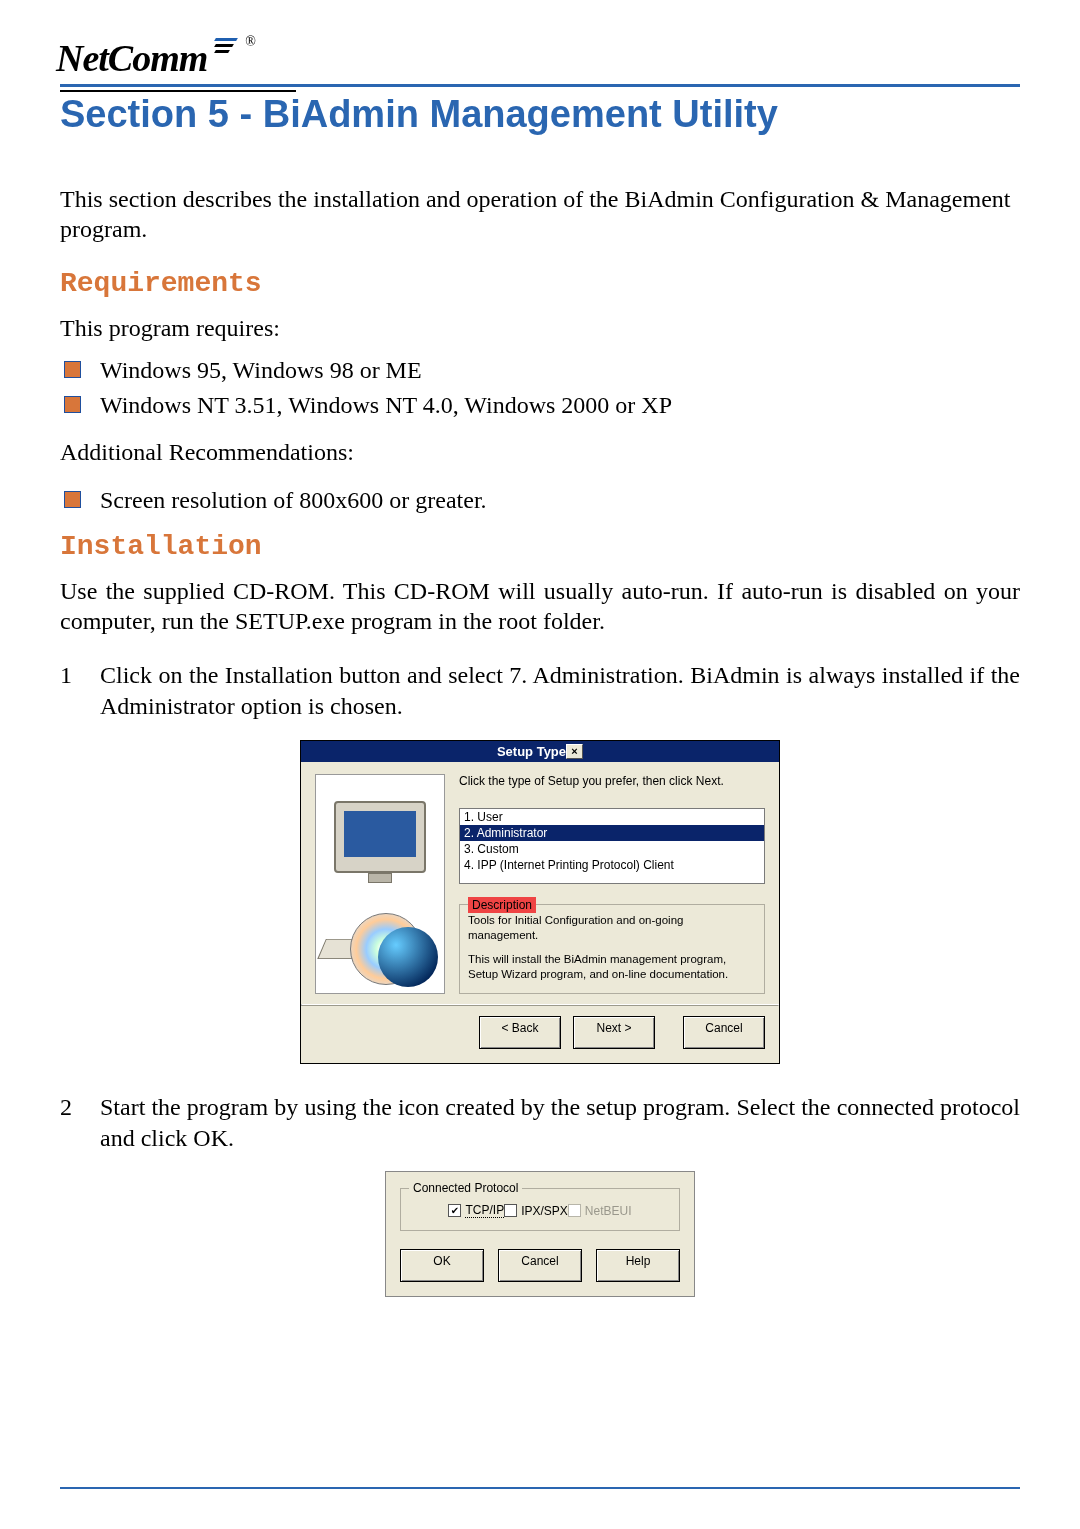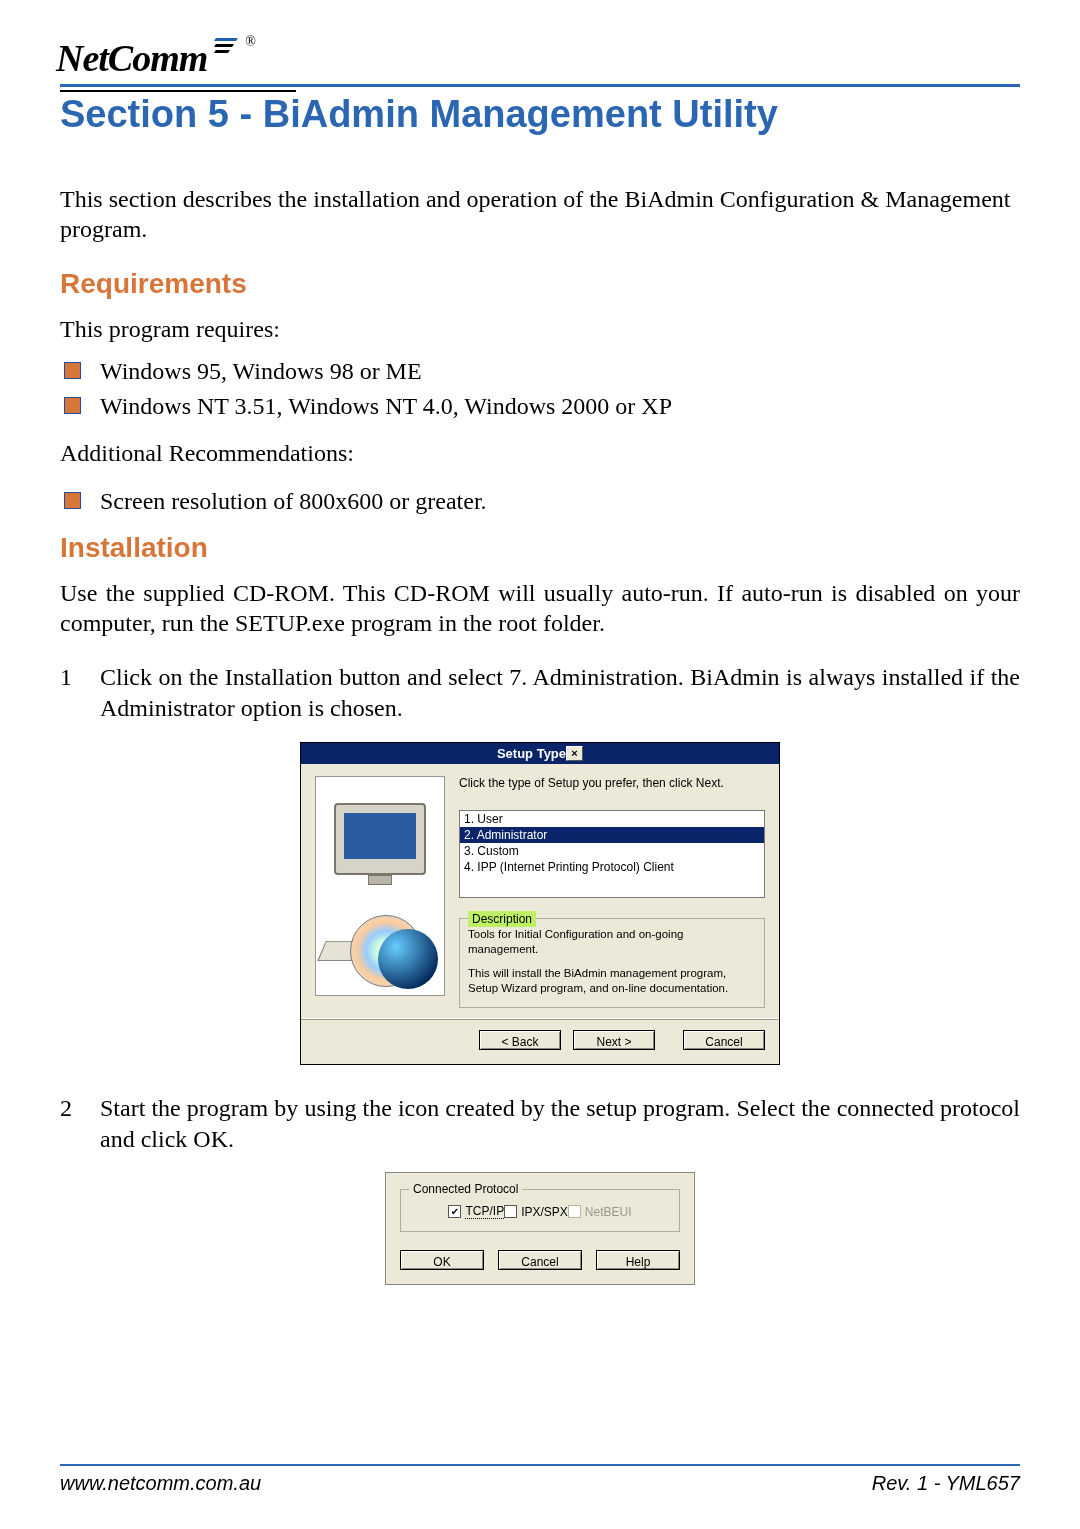--- a/index.html
+++ b/index.html
@@ -54,21 +54,21 @@
     font-size: 38px;
     color: #2a66b1;
     margin-bottom: 48px;
   }
   p.body {
     font-size: 24px;
     line-height: 1.25;
     margin-bottom: 24px;
   }
   h2.sub {
-    font-family: Liberation Sans, sans-serif;
+    font-family: Liberation Mono, monospace;
     font-weight: bold;
     color: #d8763a;
     font-size: 28px;
     margin-bottom: 14px;
   }
   ul.sq { list-style: none; margin: 10px 0 14px 0; }
   ul.sq li {
     font-size: 24px;
     line-height: 1.45;
     padding-left: 40px;
@@ -140,42 +140,42 @@
   .monitor::after{content:"";position:absolute;top:8px;left:8px;right:8px;bottom:14px;background:#2a5aa0;}
   .monitor-stand{position:absolute;top:98px;left:52px;width:24px;height:10px;background:#b9b5a8;border:1px solid #7a7669;}
   .keyboard{position:absolute;top:160px;left:6px;width:82px;height:26px;background:#e6e2d5;border:1px solid #7a7669;transform:perspective(80px) rotateX(40deg);}
   .cd{position:absolute;bottom:8px;left:34px;width:72px;height:72px;border-radius:50%;background:radial-gradient(circle,#fff 10%,#cfd 20%,#9cf 40%,#fc9 60%,#ddd 80%);border:1px solid #777;}
   .globe{position:absolute;bottom:6px;right:6px;width:60px;height:60px;border-radius:50%;background:radial-gradient(circle at 30% 30%,#6cf,#025 80%);}
   .dlg-right { flex:1; }
   .dlg-prompt { font-size: 12px; margin-bottom: 20px;}
   .listbox {
     border: 1px solid #7a7a7a;
     background: #fff;
-    height: 88px;
+    height: 76px;
     font-size: 12px;
     overflow:hidden;
   }
   .listbox .opt { padding: 1px 4px; white-space:nowrap;}
   .listbox .opt.sel { background:#0a246a; color:#fff;}
   .groupbox {
     border:1px solid #b0ada0;
     margin-top: 20px;
     padding: 8px 8px 10px 8px;
     position: relative;
     font-size: 11.5px;
     line-height: 1.35;
   }
   .groupbox .legend {
     position:absolute; top:-8px; left:8px;
-    background:#bef264; padding: 0 4px; font-size:12px;
+    background:#ef4444; padding: 0 4px; font-size:12px;
   }
   .dlg-sep { border-top:1px solid #fff; border-bottom:1px solid #9c9a8c; margin: 0;}
   .dlg-buttons { display:flex; justify-content:flex-end; gap:12px; padding:10px 14px 14px 14px;}
   .winbtn {
-    min-width: 82px; height:20px;
+    min-width: 82px; height:33px;
     background:#ece9d8;
     border:1px solid #000;
     box-shadow: inset 1px 1px 0 #fff, inset -1px -1px 0 #888;
     font-family: Tahoma, Arial, sans-serif;
     font-size:12px;
     text-align:center;
     line-height:22px;
   }
 
   
@@ -312,17 +312,13 @@
     <div class="dlg2-buttons">
       <div class="winbtn">OK</div>
       <div class="winbtn">Cancel</div>
       <div class="winbtn">Help</div>
     </div>
   </div>
 </div>
 
 <div class="footer">
   <hr class="footer-rule">
-  <div class="footer-row">
-    <span>www.netcomm.com.au</span>
-    <span>Rev. 1 - YML657</span>
-  </div>
 </div>
 
 </body></html>

